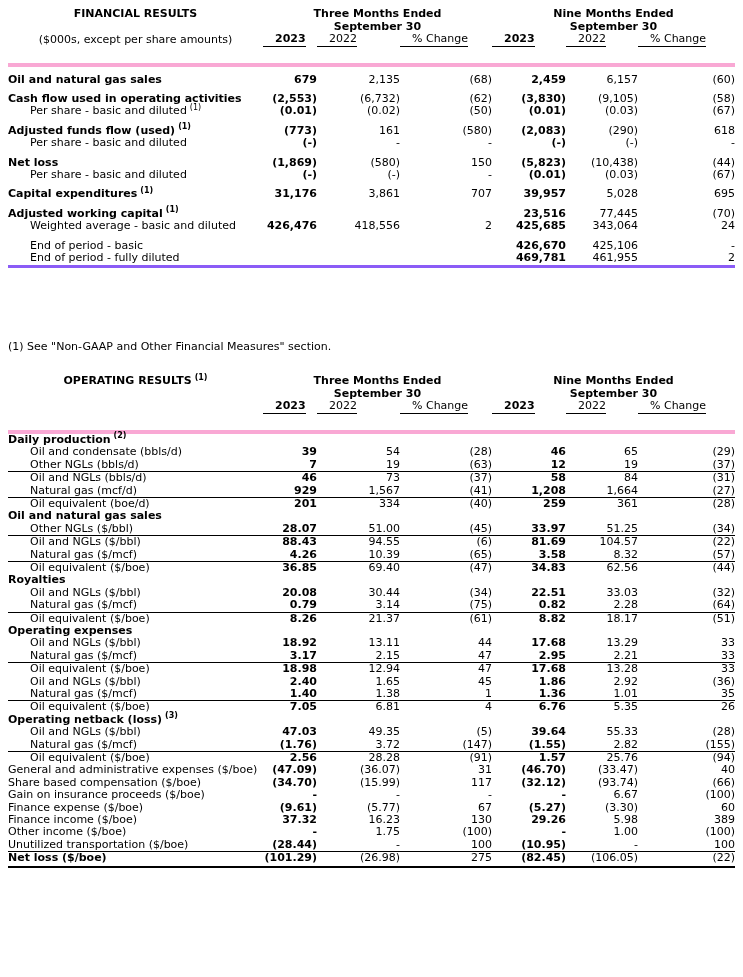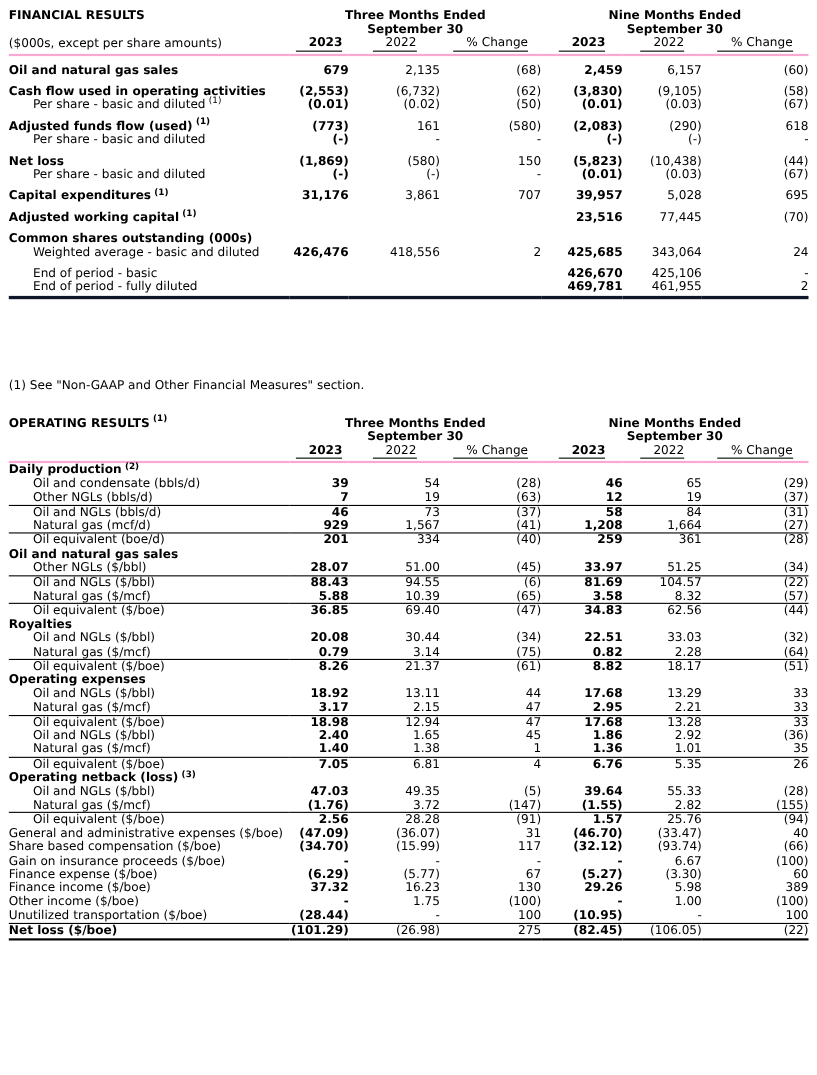--- a/index.html
+++ b/index.html
@@ -9,39 +9,39 @@
     font-size: 11px;
     color: #000000;
     width: 743px;
   }
   .page { width: 743px; min-height: 977px; padding: 8px 8px 6px 8px; }
 
   table { border-collapse: collapse; table-layout: fixed; width: 727px; }
   th, td { padding: 0; vertical-align: bottom; }
 
   
-  thead th { font-weight: normal; text-align: left; line-height: 12.5px; }
+  thead th { font-weight: normal; text-align: center; line-height: 12.5px; }
   tr.h1 th.group, tr.h2 th.group { text-align: center; font-weight: bold; }
   tr.h1 th.lbl { font-weight: bold; white-space: nowrap; }
-  tr.h3 th { border-bottom: 2px solid #f9a8d4; padding-bottom: 2px; }
-  tr.h3 th.num { text-align: center; }
+  tr.h3 th { border-bottom: 4px solid #f9a8d4; padding-bottom: 16px; }
+  tr.h3 th.num { text-align: left; }
   tr.h3 th.num span { display: inline-block; border-bottom: 1px solid #000; padding-left: 12px; }
   tr.h3 th.c1 span, tr.h3 th.c4 span { font-weight: bold; }
 
   
   td { line-height: 12.4px; }
   td.lbl { text-align: left; white-space: nowrap; overflow: visible; }
   td.num { text-align: right; white-space: nowrap; }
   td.c1, td.c4 { font-weight: bold; }
   td.ind { padding-left: 22px; }
   td.b { font-weight: bold; margin-left: 44px; }
   tr.rule td { border-top: 1px solid #000; }
   .fin tr.gap td { padding-top: 7px; }
   .ops tr.gap td { }
-  .fin tr.bottom td { border-bottom: 3px solid #0f172a; padding-bottom: 1px; }
+  .fin tr.bottom td { border-bottom: 3px solid #8b5cf6; padding-bottom: 1px; }
   .ops tr.bottom td { border-bottom: 2px solid #000; padding-bottom: 1px; }
 
   sup { font-size: 8px; line-height: 0; vertical-align: super; margin-left: 3px; }
 
   .footnote { margin-top: 72px; line-height: 13px; }
   .ops-wrap { margin-top: 22px; }
 </style>
 </head>
 <body>
 
@@ -154,29 +154,20 @@
           </tr>
           <tr class="gap">
             <td class="lbl b">Adjusted working capital<sup>(1)</sup></td>
             <td class="num c1"></td>
             <td class="num c2"></td>
             <td class="num c3"></td>
             <td class="num c4">23,516</td>
             <td class="num c5">77,445</td>
             <td class="num c6">(70)</td>
           </tr>
-          <tr class="gap">
-            <td class="lbl b">Common shares outstanding (000s)</td>
-            <td class="num c1"></td>
-            <td class="num c2"></td>
-            <td class="num c3"></td>
-            <td class="num c4"></td>
-            <td class="num c5"></td>
-            <td class="num c6"></td>
-          </tr>
           <tr>
             <td class="lbl ind">Weighted average - basic and diluted</td>
             <td class="num c1">426,476</td>
             <td class="num c2">418,556</td>
             <td class="num c3">2</td>
             <td class="num c4">425,685</td>
             <td class="num c5">343,064</td>
             <td class="num c6">24</td>
           </tr>
           <tr class="gap">
@@ -312,21 +303,21 @@
             <td class="lbl ind">Oil and NGLs ($/bbl)</td>
             <td class="num c1">88.43</td>
             <td class="num c2">94.55</td>
             <td class="num c3">(6)</td>
             <td class="num c4">81.69</td>
             <td class="num c5">104.57</td>
             <td class="num c6">(22)</td>
           </tr>
           <tr>
             <td class="lbl ind">Natural gas ($/mcf)</td>
-            <td class="num c1">5.88</td>
+            <td class="num c1">4.26</td>
             <td class="num c2">10.39</td>
             <td class="num c3">(65)</td>
             <td class="num c4">3.58</td>
             <td class="num c5">8.32</td>
             <td class="num c6">(57)</td>
           </tr>
           <tr class="rule">
             <td class="lbl ind">Oil equivalent ($/boe)</td>
             <td class="num c1">36.85</td>
             <td class="num c2">69.40</td>
@@ -492,21 +483,21 @@
             <td class="lbl">Gain on insurance proceeds ($/boe)</td>
             <td class="num c1">-</td>
             <td class="num c2">-</td>
             <td class="num c3">-</td>
             <td class="num c4">-</td>
             <td class="num c5">6.67</td>
             <td class="num c6">(100)</td>
           </tr>
           <tr>
             <td class="lbl">Finance expense ($/boe)</td>
-            <td class="num c1">(6.29)</td>
+            <td class="num c1">(9.61)</td>
             <td class="num c2">(5.77)</td>
             <td class="num c3">67</td>
             <td class="num c4">(5.27)</td>
             <td class="num c5">(3.30)</td>
             <td class="num c6">60</td>
           </tr>
           <tr>
             <td class="lbl">Finance income ($/boe)</td>
             <td class="num c1">37.32</td>
             <td class="num c2">16.23</td>

